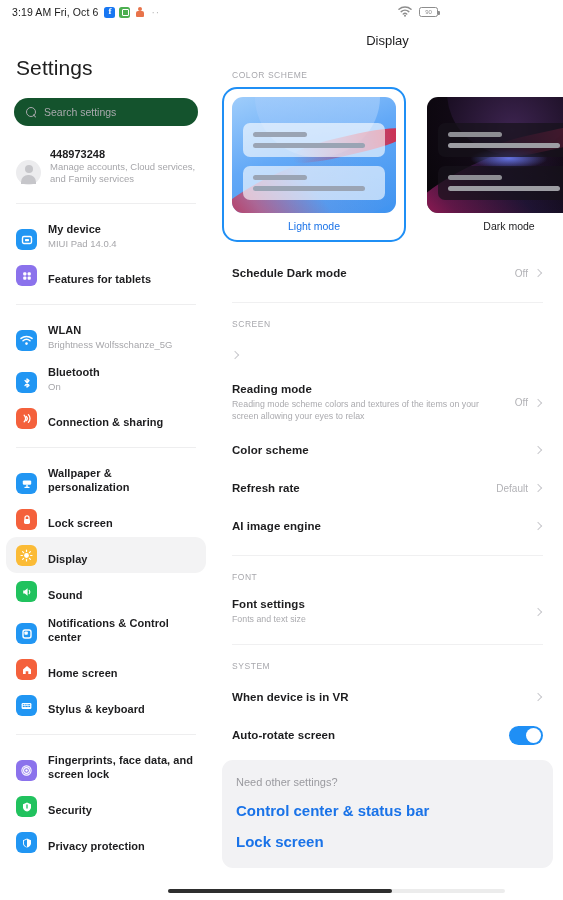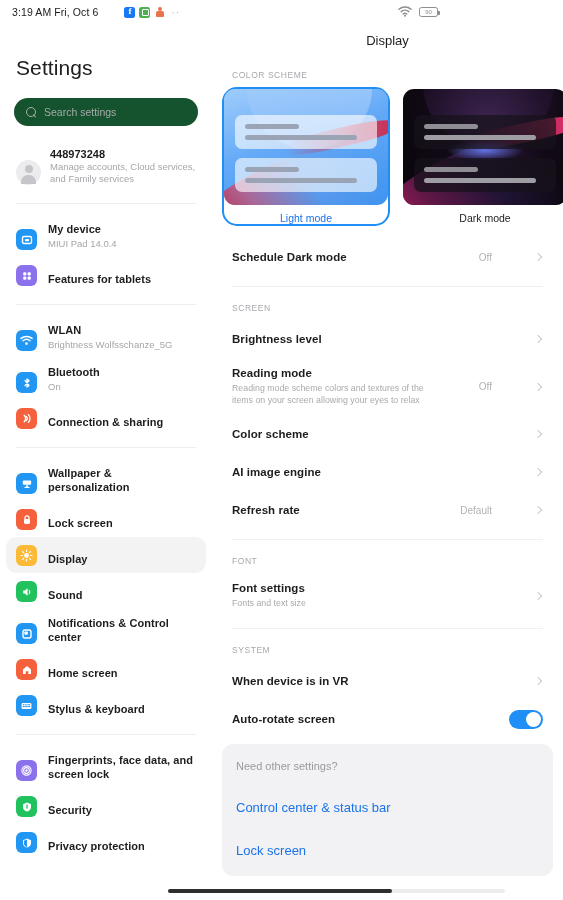--- a/index.html
+++ b/index.html
@@ -8,21 +8,21 @@
     font-family: "Liberation Sans", sans-serif;
     background: #ffffff;
     overflow: hidden;
     -webkit-font-smoothing: antialiased;
   }
   .screen { position: relative; width: 563px; height: 900px; background: #fff; }
 
   
   .statusbar {
     position: absolute; top: 0; left: 0; width: 450px; height: 24px;
-    display: flex; align-items: center; padding: 0 12px; gap: 20px;
+    display: flex; align-items: center; padding: 0 12px;
   }
   .sb-time { font-size: 10.5px; color: #1b1b1b; letter-spacing: .1px; white-space: nowrap; }
   .sb-icons { display: flex; align-items: center; gap: 4px; margin-left: 6px; }
   .sb-app { width: 11px; height: 11px; border-radius: 2.5px; display: block; position: relative; }
   .sb-fb { background: #1877f2; }
   .sb-fb::after {
     content: "f"; position: absolute; left: 4px; top: -1px;
     font-size: 9px; font-weight: bold; color: #fff; font-family: "Liberation Serif", serif;
   }
   .sb-green { background: #4caf50; }
@@ -117,21 +117,21 @@
   .sec-hdr {
     font-size: 8.5px; color: #a8a8ad; letter-spacing: .55px;
     padding: 0 0 7px 10px; text-transform: uppercase;
   }
   .content { padding: 22px 10px 0 10px; }
 
   .thumbs { display: flex; gap: 11px; }
   .thumb {
     width: 164px; height: 116px; border-radius: 11px; position: relative; overflow: hidden;
   }
-  .thumb-box { padding: 0; border-radius: 15px; border: 2px solid transparent; }
+  .thumb-box { padding: 8px; border-radius: 15px; border: 2px solid transparent; }
   .thumb-box.sel { border-color: #1f8ff5; }
   .thumb-label {
     text-align: center; font-size: 10.5px; color: #1d1d1f; margin-top: 7px;
   }
   .thumb-label.sel { color: #1a73e8; }
 
   
   .wp-light { background: linear-gradient(160deg,#9fcdfb 0%,#63a9f7 45%,#3f93f0 100%); }
   .wp-light .blob1 {
     position: absolute; left: 14%; top: -52%; width: 76%; height: 104%;
@@ -178,21 +178,20 @@
   .bar { height: 5px; border-radius: 3px; }
   .bar.b1 { width: 44%; margin-bottom: 6px; }
   .bar.b2 { width: 92%; }
   .card.lt .bar { background: #9aa4b4; }
   .card.dk .bar { background: #8d8d93; }
   .card.dk .bar.b2 { background: #9d9da3; }
 
   .row {
     display: flex; align-items: center; min-height: 38px; padding: 9px 10px;
     cursor: pointer;
-    gap: 36px;
   }
   .row-txt { flex: 1; min-width: 0; padding-right: 12px; }
   .row-title { font-size: 11.5px; color: #1d1d1f; font-weight: bold; letter-spacing: .05px; }
   .row-desc { font-size: 8.8px; color: #aaaaae; line-height: 12px; margin-top: 3px; }
   .row-val { font-size: 10px; color: #b2b2b6; margin-right: 7px; white-space: nowrap; }
   .chev {
     width: 6px; height: 6px; border-right: 1.4px solid #c9c9cd; border-top: 1.4px solid #c9c9cd;
     transform: rotate(45deg); flex: none; margin-right: 2px;
   }
   .divider { height: 1px; background: #f0f0f1; margin: 10px 10px 16px 10px; }
@@ -204,21 +203,21 @@
   }
   .toggle .knob {
     position: absolute; right: 2px; top: 2px; width: 15px; height: 15px;
     border-radius: 50%; background: #fff;
   }
 
   .help-card {
     margin: 6px 10px 0 10px; background: #f2f2f4; border-radius: 11px; padding: 16px 14px 18px 14px;
   }
   .help-q { font-size: 11px; color: #9a9a9f; margin-bottom: 14px; }
-  .help-link { font-size: 13px; color: #1a73e8; font-weight: normal; margin-bottom: 14px; cursor: pointer; margin-top: 28px; }
+  .help-link { font-size: 15px; color: #1a73e8; font-weight: bold; margin-bottom: 14px; cursor: pointer; }
   .help-link:last-child { margin-bottom: 0; }
 
   
   .home-track {
     position: absolute; left: 168px; bottom: 7px; width: 337px; height: 4px;
     background: #ececec; border-radius: 2px;
   }
   .home-bar {
     position: absolute; left: 168px; bottom: 7px; width: 224px; height: 4px;
     background: #2e2e2e; border-radius: 2px;
@@ -533,23 +532,20 @@
         </span>
         <span class="row-val">Off</span>
         <span class="chev"></span>
       </div>
 
       <div class="divider"></div>
 
       <div class="sec-hdr">SCREEN</div>
 
       <div class="row">
-        <span class="row-txt">
-          <div class="row-title">Brightness level</div>
-        </span>
         <span class="chev"></span>
       </div>
 
       <div class="row">
         <span class="row-txt">
           <div class="row-title">Reading mode</div>
           <div class="row-desc">Reading mode scheme colors and textures of the items on your screen allowing your eyes to relax</div>
         </span>
         <span class="row-val">Off</span>
         <span class="chev"></span>
@@ -557,30 +553,30 @@
 
       <div class="row">
         <span class="row-txt">
           <div class="row-title">Color scheme</div>
         </span>
         <span class="chev"></span>
       </div>
 
       <div class="row">
         <span class="row-txt">
+          <div class="row-title">Refresh rate</div>
+        </span>
+        <span class="row-val">Default</span>
+        <span class="chev"></span>
+      </div>
+
+      <div class="row">
+        <span class="row-txt">
           <div class="row-title">AI image engine</div>
         </span>
-        <span class="chev"></span>
-      </div>
-
-      <div class="row">
-        <span class="row-txt">
-          <div class="row-title">Refresh rate</div>
-        </span>
-        <span class="row-val">Default</span>
         <span class="chev"></span>
       </div>
 
       <div class="divider"></div>
 
       <div class="sec-hdr">FONT</div>
 
       <div class="row">
         <span class="row-txt">
           <div class="row-title">Font settings</div>

